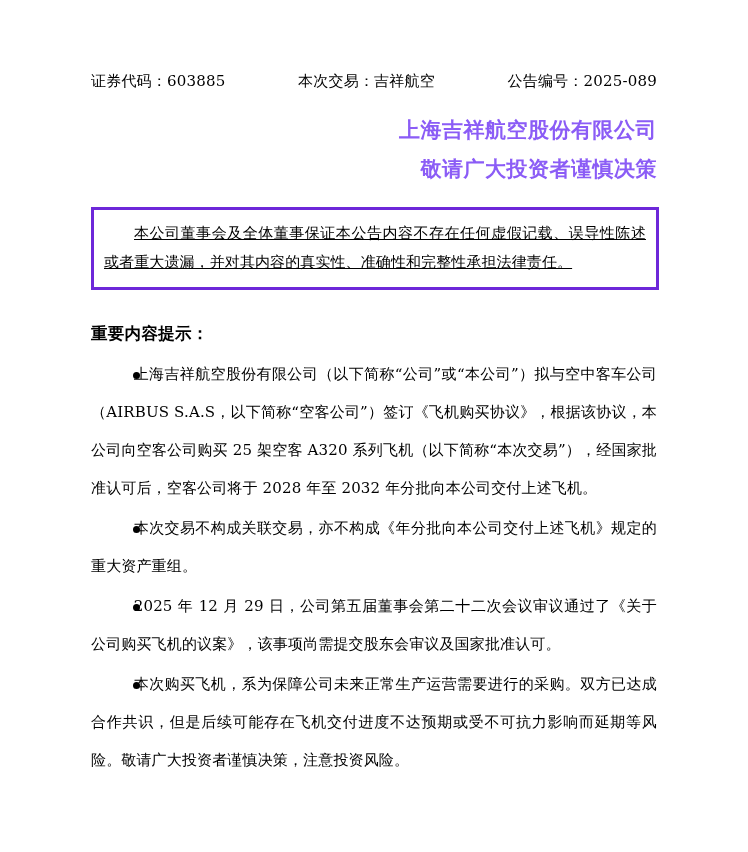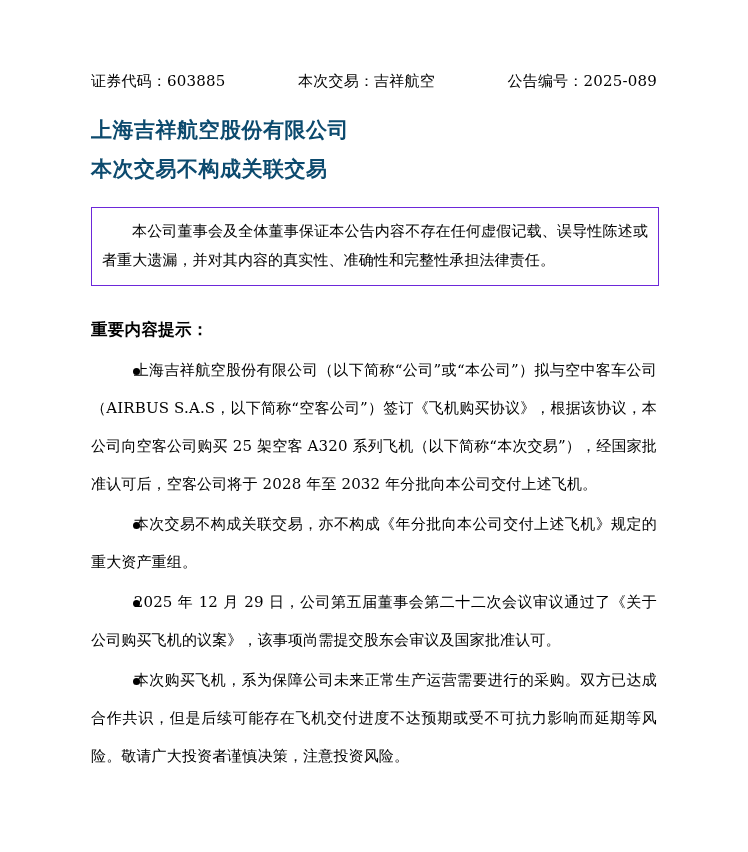--- a/index.html
+++ b/index.html
@@ -33,38 +33,39 @@
     white-space: nowrap;
   }
   .code-header > span {
     font-family: "DejaVu Serif", "Liberation Serif", serif;
   }
   .code-header .seg-mid { margin-left: 18px; }
   .code-header .seg-right { margin-left: 18px; }
 
   
   .doc-title {
-    text-align: left;
-    color: #0c4a6e;
+    text-align: right;
+    color: #8b5cf6;
     font-weight: bold;
     font-size: 21px;
     line-height: 35px;
     letter-spacing: 0.5px;
     font-family: "DejaVu Sans", "Liberation Sans", sans-serif;
   }
   .title-line-1 { margin-top: 22px; }
   .title-line-2 { margin-top: 4px; }
 
   
   .disclaimer-box {
     margin-top: 20px;
-    border: 1px solid #6d28d9;
+    border: 3px solid #6d28d9;
     box-sizing: border-box;
     padding: 9px 10px 10px 10px;
     width: 568px;
+    text-decoration: underline;
   }
   .disclaimer-text {
     font-size: 15px;
     line-height: 29px;
     text-indent: 2em;
     text-align: justify;
     text-justify: inter-ideograph;
     letter-spacing: 0.1px;
   }
 
@@ -110,21 +111,21 @@
 
 <div class="page">
 
   <div class="code-header">
     <span class="seg-left">证券代码：603885</span>
     <span class="seg-mid">本次交易：吉祥航空</span>
     <span class="seg-right">公告编号：2025-089</span>
   </div>
 
   <div class="doc-title title-line-1">上海吉祥航空股份有限公司</div>
-  <div class="doc-title title-line-2">本次交易不构成关联交易</div>
+  <div class="doc-title title-line-2">敬请广大投资者谨慎决策</div>
 
   <div class="disclaimer-box">
     <div class="disclaimer-text">本公司董事会及全体董事保证本公告内容不存在任何虚假记载、误导性陈述或者重大遗漏，并对其内容的真实性、准确性和完整性承担法律责任。</div>
   </div>
 
   <div class="section-heading">重要内容提示：</div>
 
   <ul class="bullet-list">
     <li class="bullet-item">
       <span class="dot"></span>

